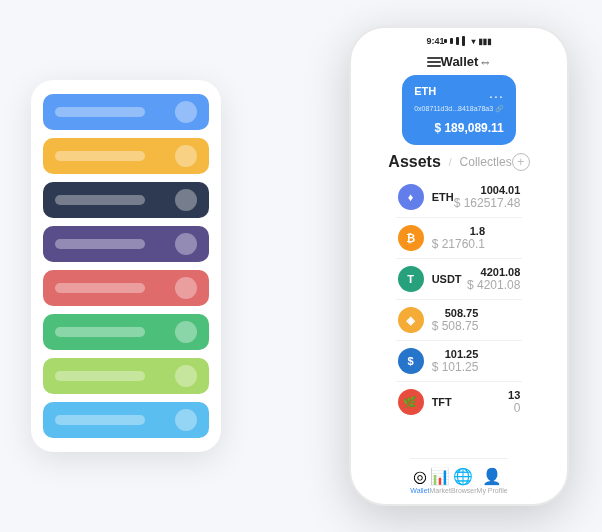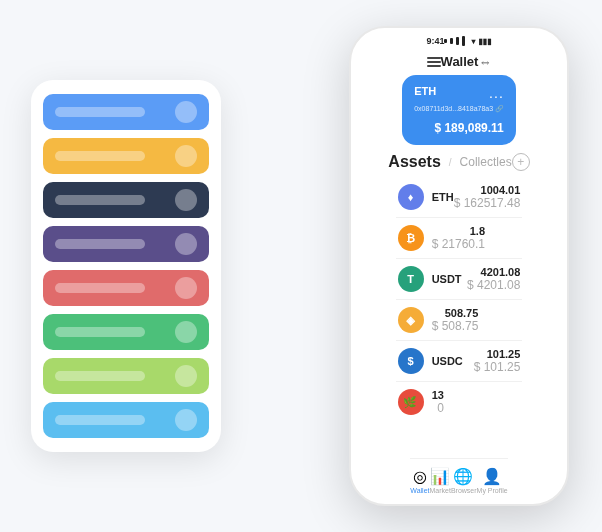--- a/index.html
+++ b/index.html
@@ -423,28 +423,28 @@
   </div>
         <div class="asset-item">
     <div class="asset-icon dai-coin">◈</div>
     <div class="asset-amounts">
       <div class="asset-amount-main">508.75</div>
       <div class="asset-amount-usd">$ 508.75</div>
     </div>
   </div>
         <div class="asset-item">
     <div class="asset-icon usdc-coin">$</div>
-    <span class="asset-name">USDC</span>
     <div class="asset-amounts">
       <div class="asset-amount-main">101.25</div>
       <div class="asset-amount-usd">$ 101.25</div>
     </div>
   </div>
         <div class="asset-item">
     <div class="asset-icon tft-coin">🌿</div>
+    <span class="asset-name">TFT</span>
     <div class="asset-amounts">
       <div class="asset-amount-main">13</div>
       <div class="asset-amount-usd">0</div>
     </div>
   </div>
       </div>
 
     <div class="bottom-nav" id="bottom-nav">
     <div class="nav-item active">
     <div class="nav-item-icon">◎</div>

